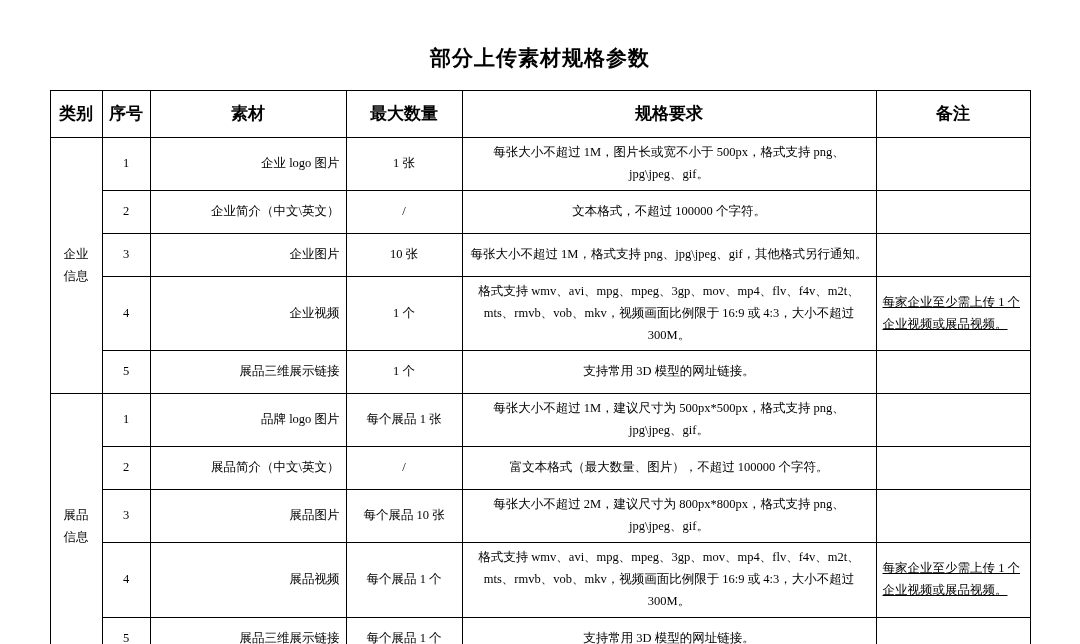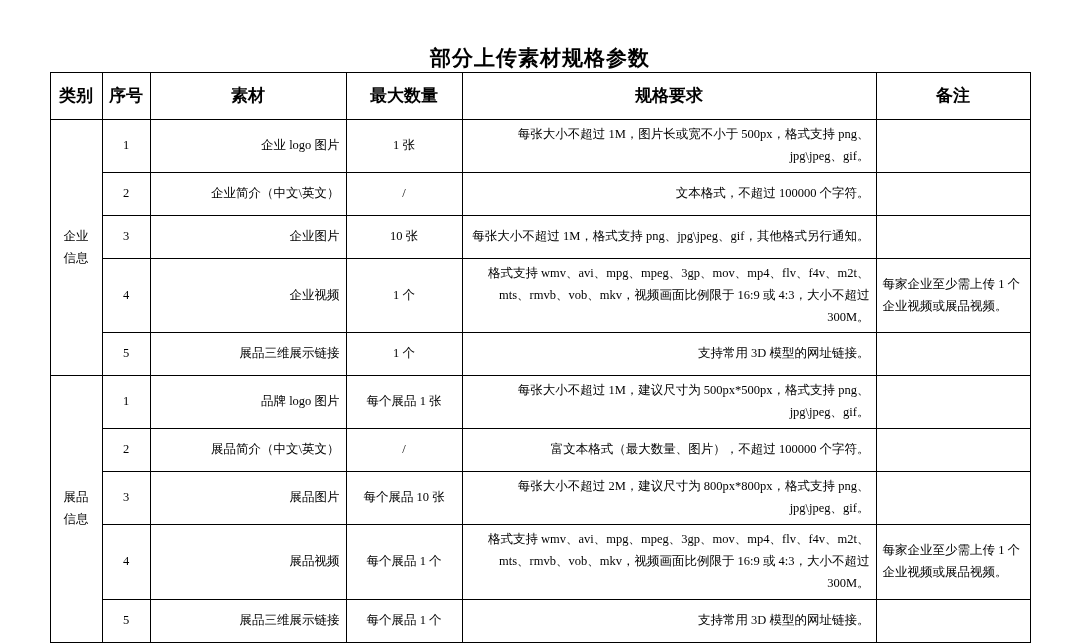--- a/index.html
+++ b/index.html
@@ -20,20 +20,21 @@
     position: relative;
     box-sizing: border-box;
     padding: 0;
   }
   .doc-title {
     text-align: center;
     font-size: 21px;
     font-weight: bold;
     letter-spacing: 1px;
     margin-top: 44px;
+    margin-bottom: 18px;
     font-family: "Liberation Serif", "DejaVu Serif", serif;
   }
   table.spec {
     border-collapse: collapse;
     width: 980px;
     margin: 0 auto;
     table-layout: fixed;
   }
   table.spec td, table.spec th {
     border: 1px solid #000000;
@@ -59,22 +60,22 @@
 
   td.cat {
     text-align: center;
     font-weight: bold;
     font-size: 14px;
     line-height: 2.3;
   }
   td.idx { text-align: center; }
   td.mat { text-align: right; }
   td.qty { text-align: center; }
-  td.spec-text { text-align: right; padding-left: 10px; }
-  td.note { text-align: left; padding-left: 8px; line-height: 1.9; }
+  td.spec-text { text-align: center; padding-left: 10px; }
+  td.note { text-align: left; padding-left: 8px; line-height: 1.9; text-decoration: underline; }
   .row-xtall td { height: 62px; }
   .row-std td { height: 34px; }
   .thick-top td { border-top: 1px solid #000; }
 </style>
 </head>
 <body>
 
 <div class="page">
 
   <div class="doc-title">部分上传素材规格参数</div>

